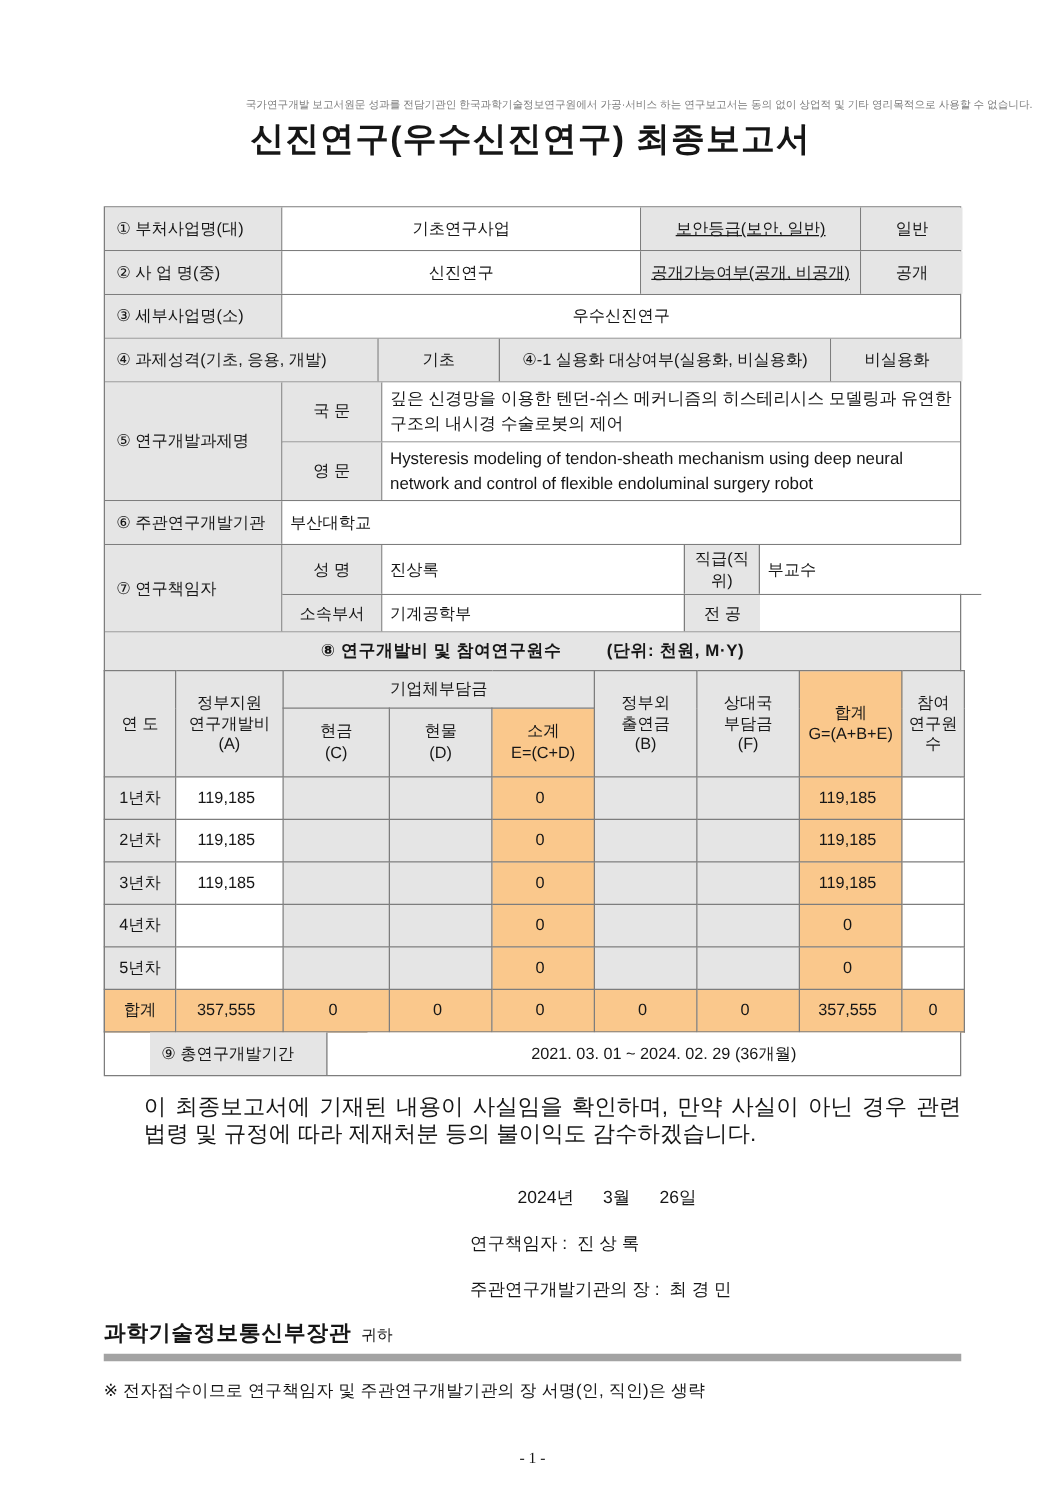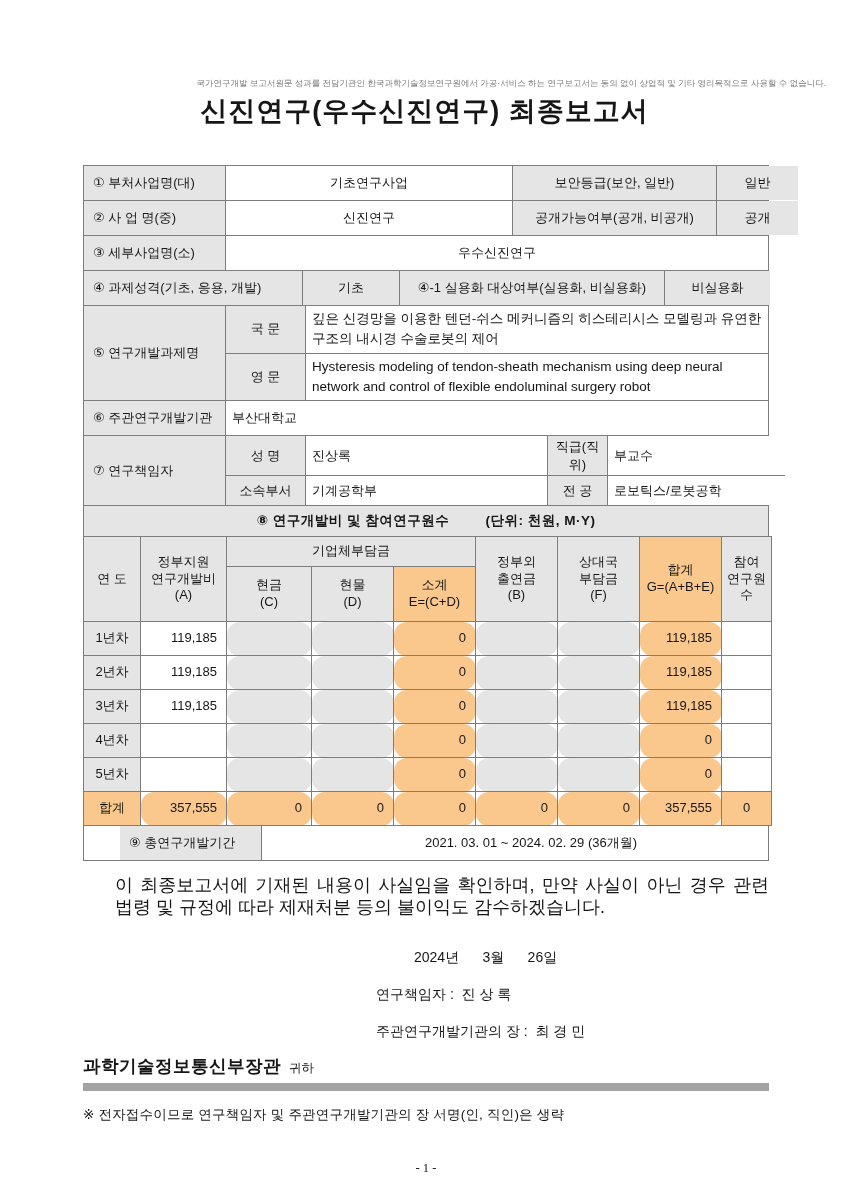--- a/index.html
+++ b/index.html
@@ -21,49 +21,49 @@
   .c{display:flex;align-items:center;border-right:1px solid var(--border);padding:2px 6px;line-height:1.35;}
   .frow > .c:last-child,.subrow > .c:last-child{border-right:none;}
   .lbl{background:var(--gray);padding-left:9px;}
   .glab{background:var(--gray);justify-content:center;text-align:center;}
   .val{background:#fff;justify-content:center;text-align:center;}
   .vall{background:#fff;justify-content:flex-start;}
   .sub{flex:1;display:flex;flex-direction:column;}
   .subrow{display:flex;flex:1;align-items:stretch;}
   .subrow.bB{border-bottom:1px solid var(--border);}
   .h35{height:35px;}.h95{height:95px;}.h70{height:70px;}.h34{height:34px;padding-left:36px;}
-  .w142{width:142px;flex:none;}.w287{width:287px;flex:none;}.w176{width:204px;flex:none;}
+  .w142{width:142px;flex:none;}.w287{width:287px;flex:none;}.w176{width:176px;flex:none;text-decoration:underline;}
   .w81{width:81px;flex:none;}.w219{width:219px;flex:none;}.w97{width:97px;flex:none;}
   .w265{width:265px;flex:none;}.w105{width:105px;flex:none;}.w80{width:80px;flex:none;}
   .w211{width:242px;flex:none;}.w76{width:60px;flex:none;}.w177{width:177px;flex:none;}
   .flex1{flex:1;}
   .ttl{font-size:13.5px;line-height:1.5;word-break:keep-all;}
   .band{background:var(--gray);justify-content:center;display:flex;align-items:center;height:30px;font-weight:bold;font-size:13.5px;letter-spacing:.5px;}
   .band span{white-space:pre;}
   
   .btable{border-collapse:collapse;table-layout:fixed;width:688px;margin-left:-1px;font-size:13px;}
   .btable td{border:1px solid var(--border);vertical-align:middle;text-align:center;line-height:1.3;padding:2px 4px;}
   .btable .pre{white-space:pre-line;}
   .btable .bg-gray{background:var(--gray);}
   .btable .bg-orange{background:var(--orange);}
   .btable tr.hr1{height:30px;}
   .btable tr.hr2{height:55px;}
   .btable tbody tr{height:34px;}
-  .btable td.num{text-align:right;padding-right:9px;border-radius:13px;}
+  .btable td.num{text-align:center;padding-right:9px;}
   .btable td.c-year{background:var(--gray);}
   .btable td.c-val{background:#fff;}
   .btable td.c-gray{background:var(--gray);}
   .btable td.c-orange{background:var(--orange);}
   .btable td.c-mem{background:#fff;}
   .btable tr.total-row td{background:var(--orange);}
   
   .declaration{margin-top:13px;font-size:18px;line-height:22px;word-break:keep-all;text-align:justify;margin-left:32px;}
   .sign-date{margin-top:31px;padding-left:331px;font-size:14px;white-space:pre;}
   .sign-line{margin-top:19px;padding-left:293px;font-size:14px;white-space:pre;}
-  .recipient{margin-top:13px;border-bottom:8px solid #a3a3a3;padding-bottom:5px;display:flex;align-items:baseline;gap:8px;}
+  .recipient{margin-top:13px;border-bottom:6px solid #a3a3a3;padding-bottom:5px;display:flex;align-items:baseline;gap:8px;}
   .recipient .big{font-size:17.5px;font-weight:bold;letter-spacing:.5px;}
   .recipient .small{font-size:12.5px;}
   .note{margin-top:15px;font-size:13.5px;letter-spacing:.2px;}
   .pagenum{margin-top:37px;text-align:center;font-size:12.5px;font-family:"Liberation Serif","DejaVu Serif",serif;}
 </style>
 </head>
 <body>
 
 <div class="page">
   <div class="disclaimer">국가연구개발 보고서원문 성과를 전담기관인 한국과학기술정보연구원에서 가공·서비스 하는 연구보고서는 동의 없이 상업적 및 기타 영리목적으로 사용할 수 없습니다.</div>
@@ -123,21 +123,20 @@
           <div class="subrow bB">
             <div class="c glab w80">성 명</div>
             <div class="c vall w211">진상록</div>
             <div class="c glab w76">직급(직위)</div>
             <div class="c vall w177">부교수</div>
           </div>
           <div class="subrow">
             <div class="c glab w80">소속부서</div>
             <div class="c vall w211">기계공학부</div>
             <div class="c glab w76">전 공</div>
-            <div class="c vall w177">로보틱스/로봇공학</div>
           </div>
         </div>
       </div>
 
       <div class="frow band noB">
         <span>⑧ 연구개발비 및 참여연구원수 </span>
           <span>(단위: 천원, M·Y)</span>
       </div>
 
       <table class="btable">

